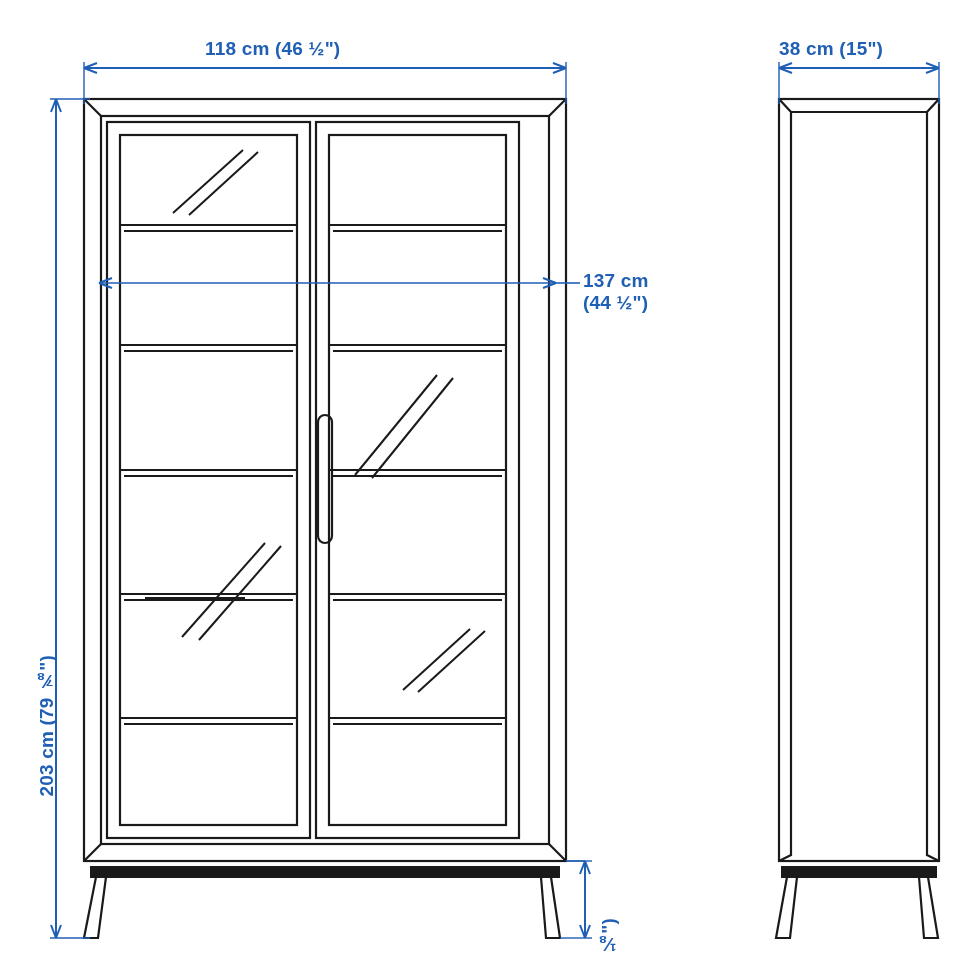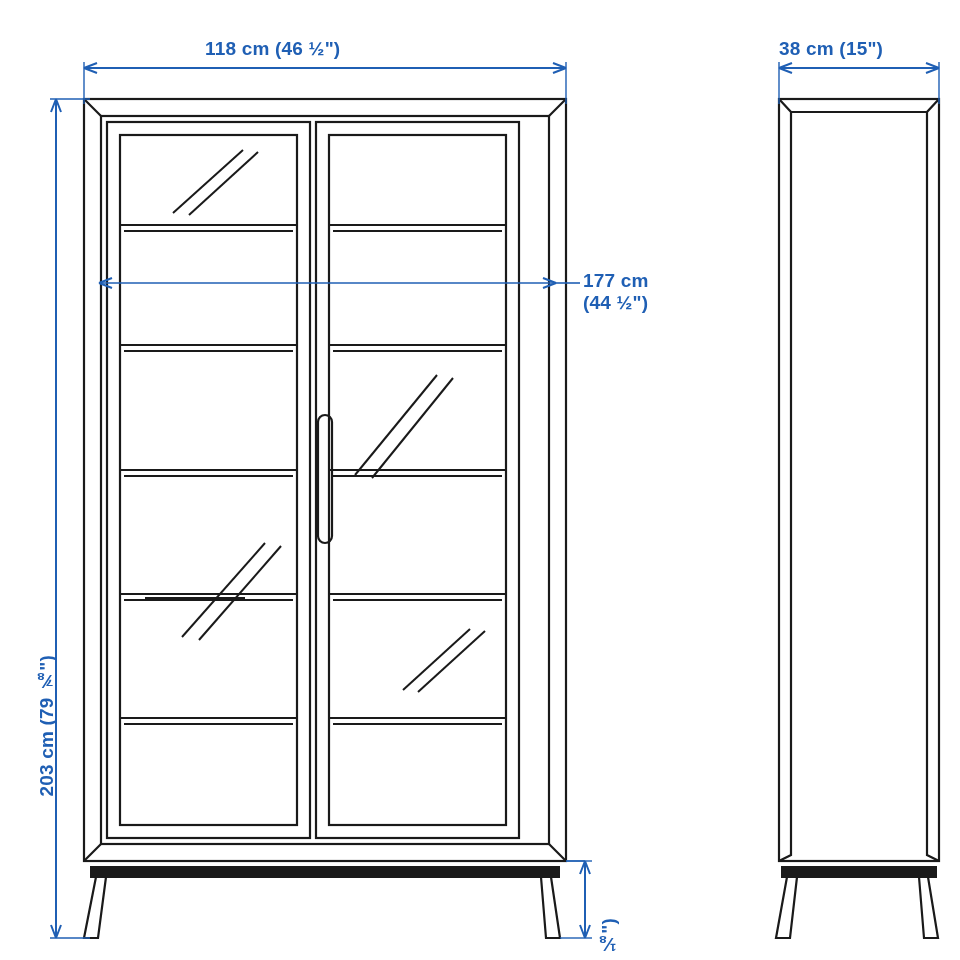--- a/index.html
+++ b/index.html
@@ -177,21 +177,21 @@
         <path d="M566 861 L585 861" stroke-width="1.4"></path>
       </g>
     </g>
   </svg>
 
   <div class="dimtext" id="lbl-width">118 cm (46 ½")</div>
 
   <div class="dimtext" id="lbl-depth">38 cm (15")</div>
 
   <div class="dimtext" id="lbl-inner">
-    <span class="two-line">177 cm</span>
+    <span class="two-line">137 cm</span>
     <span class="two-line">(44 ½")</span>
   </div>
 
   <div class="dimtext" id="lbl-height">203 cm (79 ⅞")</div>
 
   <div class="dimtext" id="lbl-plinth">18 cm (7 ⅛")</div>
 
 </div>
 
 </body></html>

